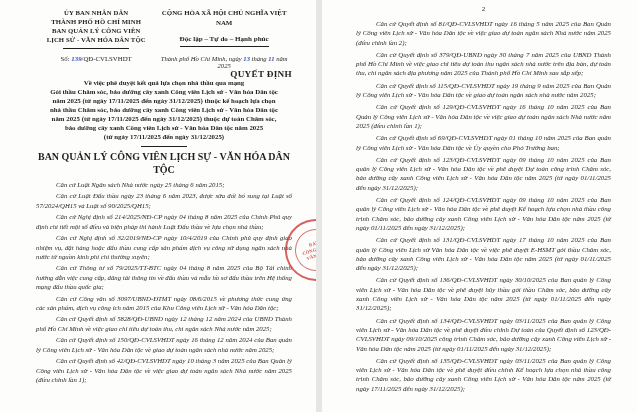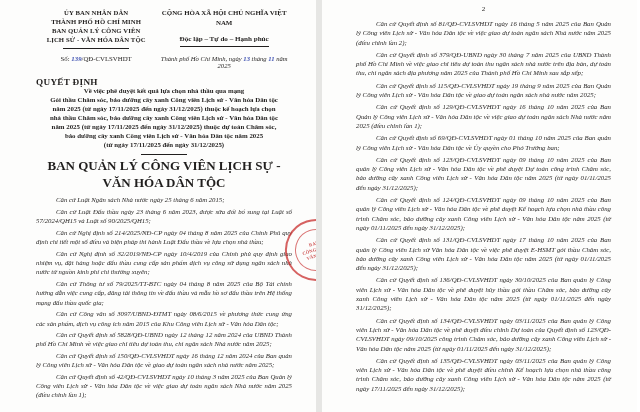--- a/index.html
+++ b/index.html
@@ -17,26 +17,26 @@
   .hdr-right .l1{font-weight:bold;font-size:6.9px;line-height:1.4;}
   .hdr-right .l2{font-weight:bold;font-size:7.1px;line-height:1.5;display:inline-block;
                  border-bottom:.8px solid #211f1e;padding-bottom:1px;}
   .u-short{width:66px;border-bottom:.9px solid #211f1e;margin:1.5px auto 0;}
   
   .numrow{display:flex;margin-top:6px;align-items:baseline;}
   .docnum{width:47%;text-align:center;font-size:6.8px;}
   .dateline{width:53%;text-align:center;font-style:italic;font-size:6.6px;}
   .hand{color:#3a4db0;font-style:italic;font-weight:bold;}
   
-  .title{text-align:left;font-weight:bold;font-size:9.2px;margin-top:8px;letter-spacing:.3px;}
+  .title{text-align:right;font-weight:bold;font-size:9.2px;letter-spacing:.3px;}
   .subtitle div{text-align:center;font-weight:bold;font-size:6.85px;line-height:1.3;}
   .rule{width:46px;border-bottom:.9px solid #211f1e;margin:4px auto 3px;}
   .signer div{text-align:center;font-weight:bold;}
   .signer .s1{font-size:7.4px;line-height:1.35;}
-  .signer .s2{font-size:13px;line-height:1.3;}
+  .signer .s2{font-size:10px;line-height:1.3;}
   
   .body1{margin-top:4px;}
   .para{font-style:italic;text-align:justify;text-indent:20px;font-size:6.75px;
         line-height:1.36;margin:0 0 2.6px;}
   .page2 .para{font-size:6.8px;line-height:1.37;margin:0 0 3px;}
   .pgnum{text-align:center;font-size:7px;margin-bottom:6px;}
   
   .stamp{position:absolute;right:-31px;top:219px;width:58px;height:58px;border-radius:50%;
          border:2px solid rgba(200,45,45,.75);display:flex;align-items:center;justify-content:center;
          transform:rotate(-18deg);}

